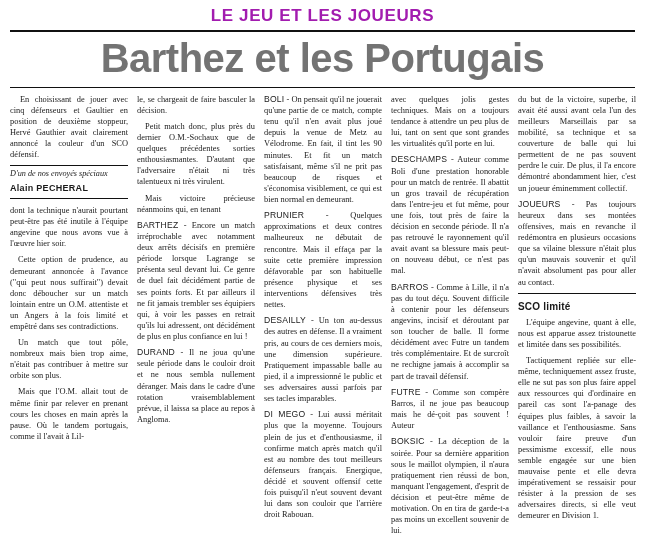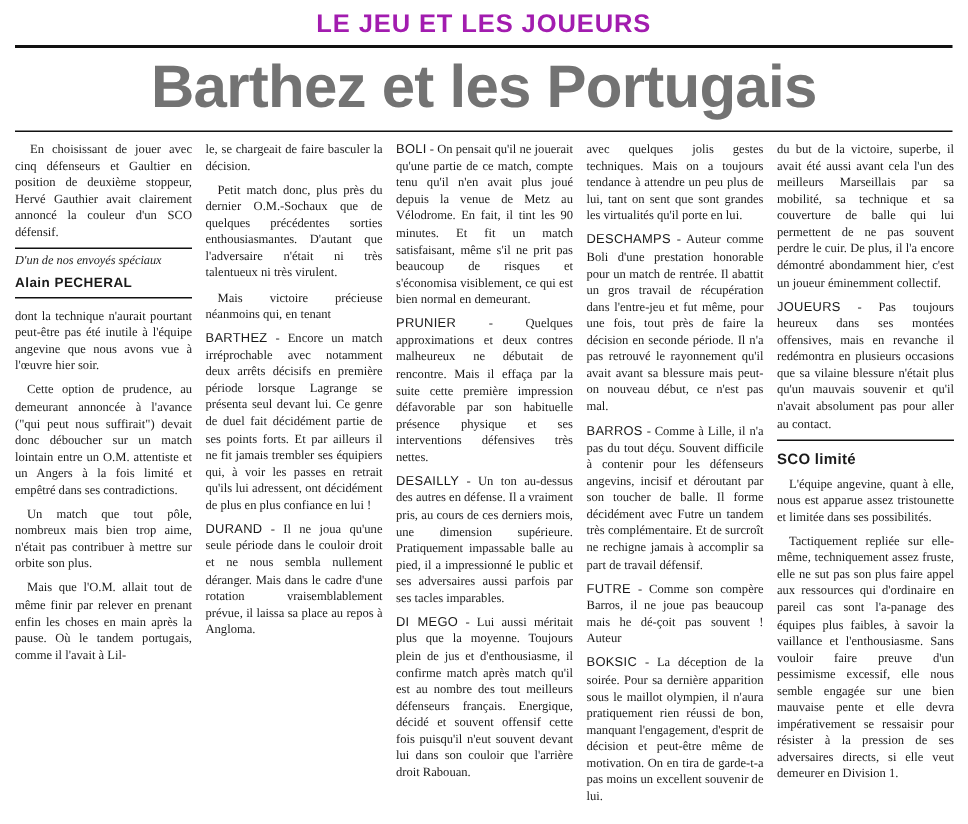--- a/index.html
+++ b/index.html
@@ -123,21 +123,21 @@
 
     <div class="col">
       <p class="first">En choisissant de jouer avec cinq défenseurs et Gaultier en position de deuxième stoppeur, Hervé Gauthier avait clairement annoncé la couleur d'un SCO défensif.</p>
       <div class="credit-box">
         <div class="credit-line1">D'un de nos envoyés spéciaux</div>
         <div class="credit-line2">Alain PECHERAL</div>
       </div>
       <p class="noindent">dont la technique n'aurait pourtant peut-être pas été inutile à l'équipe angevine que nous avons vue à l'œuvre hier soir.</p>
       <p>Cette option de prudence, au demeurant annoncée à l'avance ("qui peut nous suffirait") devait donc déboucher sur un match lointain entre un O.M. attentiste et un Angers à la fois limité et empêtré dans ses contradictions.</p>
       <p>Un match que tout pôle, nombreux mais bien trop aime, n'était pas contribuer à mettre sur orbite son plus.</p>
-      <p>Mais que l'O.M. allait tout de même finir par relever en prenant enfin les choses en main après la pause. Où le tandem portugais, comme il l'avait à Lil-</p>
+      <p>Mais que l'O.M. allait tout de même finir par relever en prenant cours les choses en main après la pause. Où le tandem portugais, comme il l'avait à Lil-</p>
     </div>
 
     <div class="col">
       <p class="noindent">le, se chargeait de faire basculer la décision.</p>
       <p>Petit match donc, plus près du dernier O.M.-Sochaux que de quelques précédentes sorties enthousiasmantes. D'autant que l'adversaire n'était ni très talentueux ni très virulent.</p>
       <p>Mais victoire précieuse néanmoins qui, en tenant</p>
       <p class="noindent"><span class="player">BARTHEZ</span> <span>- Encore un match irréprochable avec notamment deux arrêts décisifs en première période lorsque Lagrange se présenta seul devant lui. Ce genre de duel fait décidément partie de ses points forts. Et par ailleurs il ne fit jamais trembler ses équipiers qui, à voir les passes en retrait qu'ils lui adressent, ont décidément de plus en plus confiance en lui !</span></p>
       <p class="noindent"><span class="player">DURAND</span> <span>- Il ne joua qu'une seule période dans le couloir droit et ne nous sembla nullement déranger. Mais dans le cadre d'une rotation vraisemblablement prévue, il laissa sa place au repos à Angloma.</span></p>
     </div>
 

